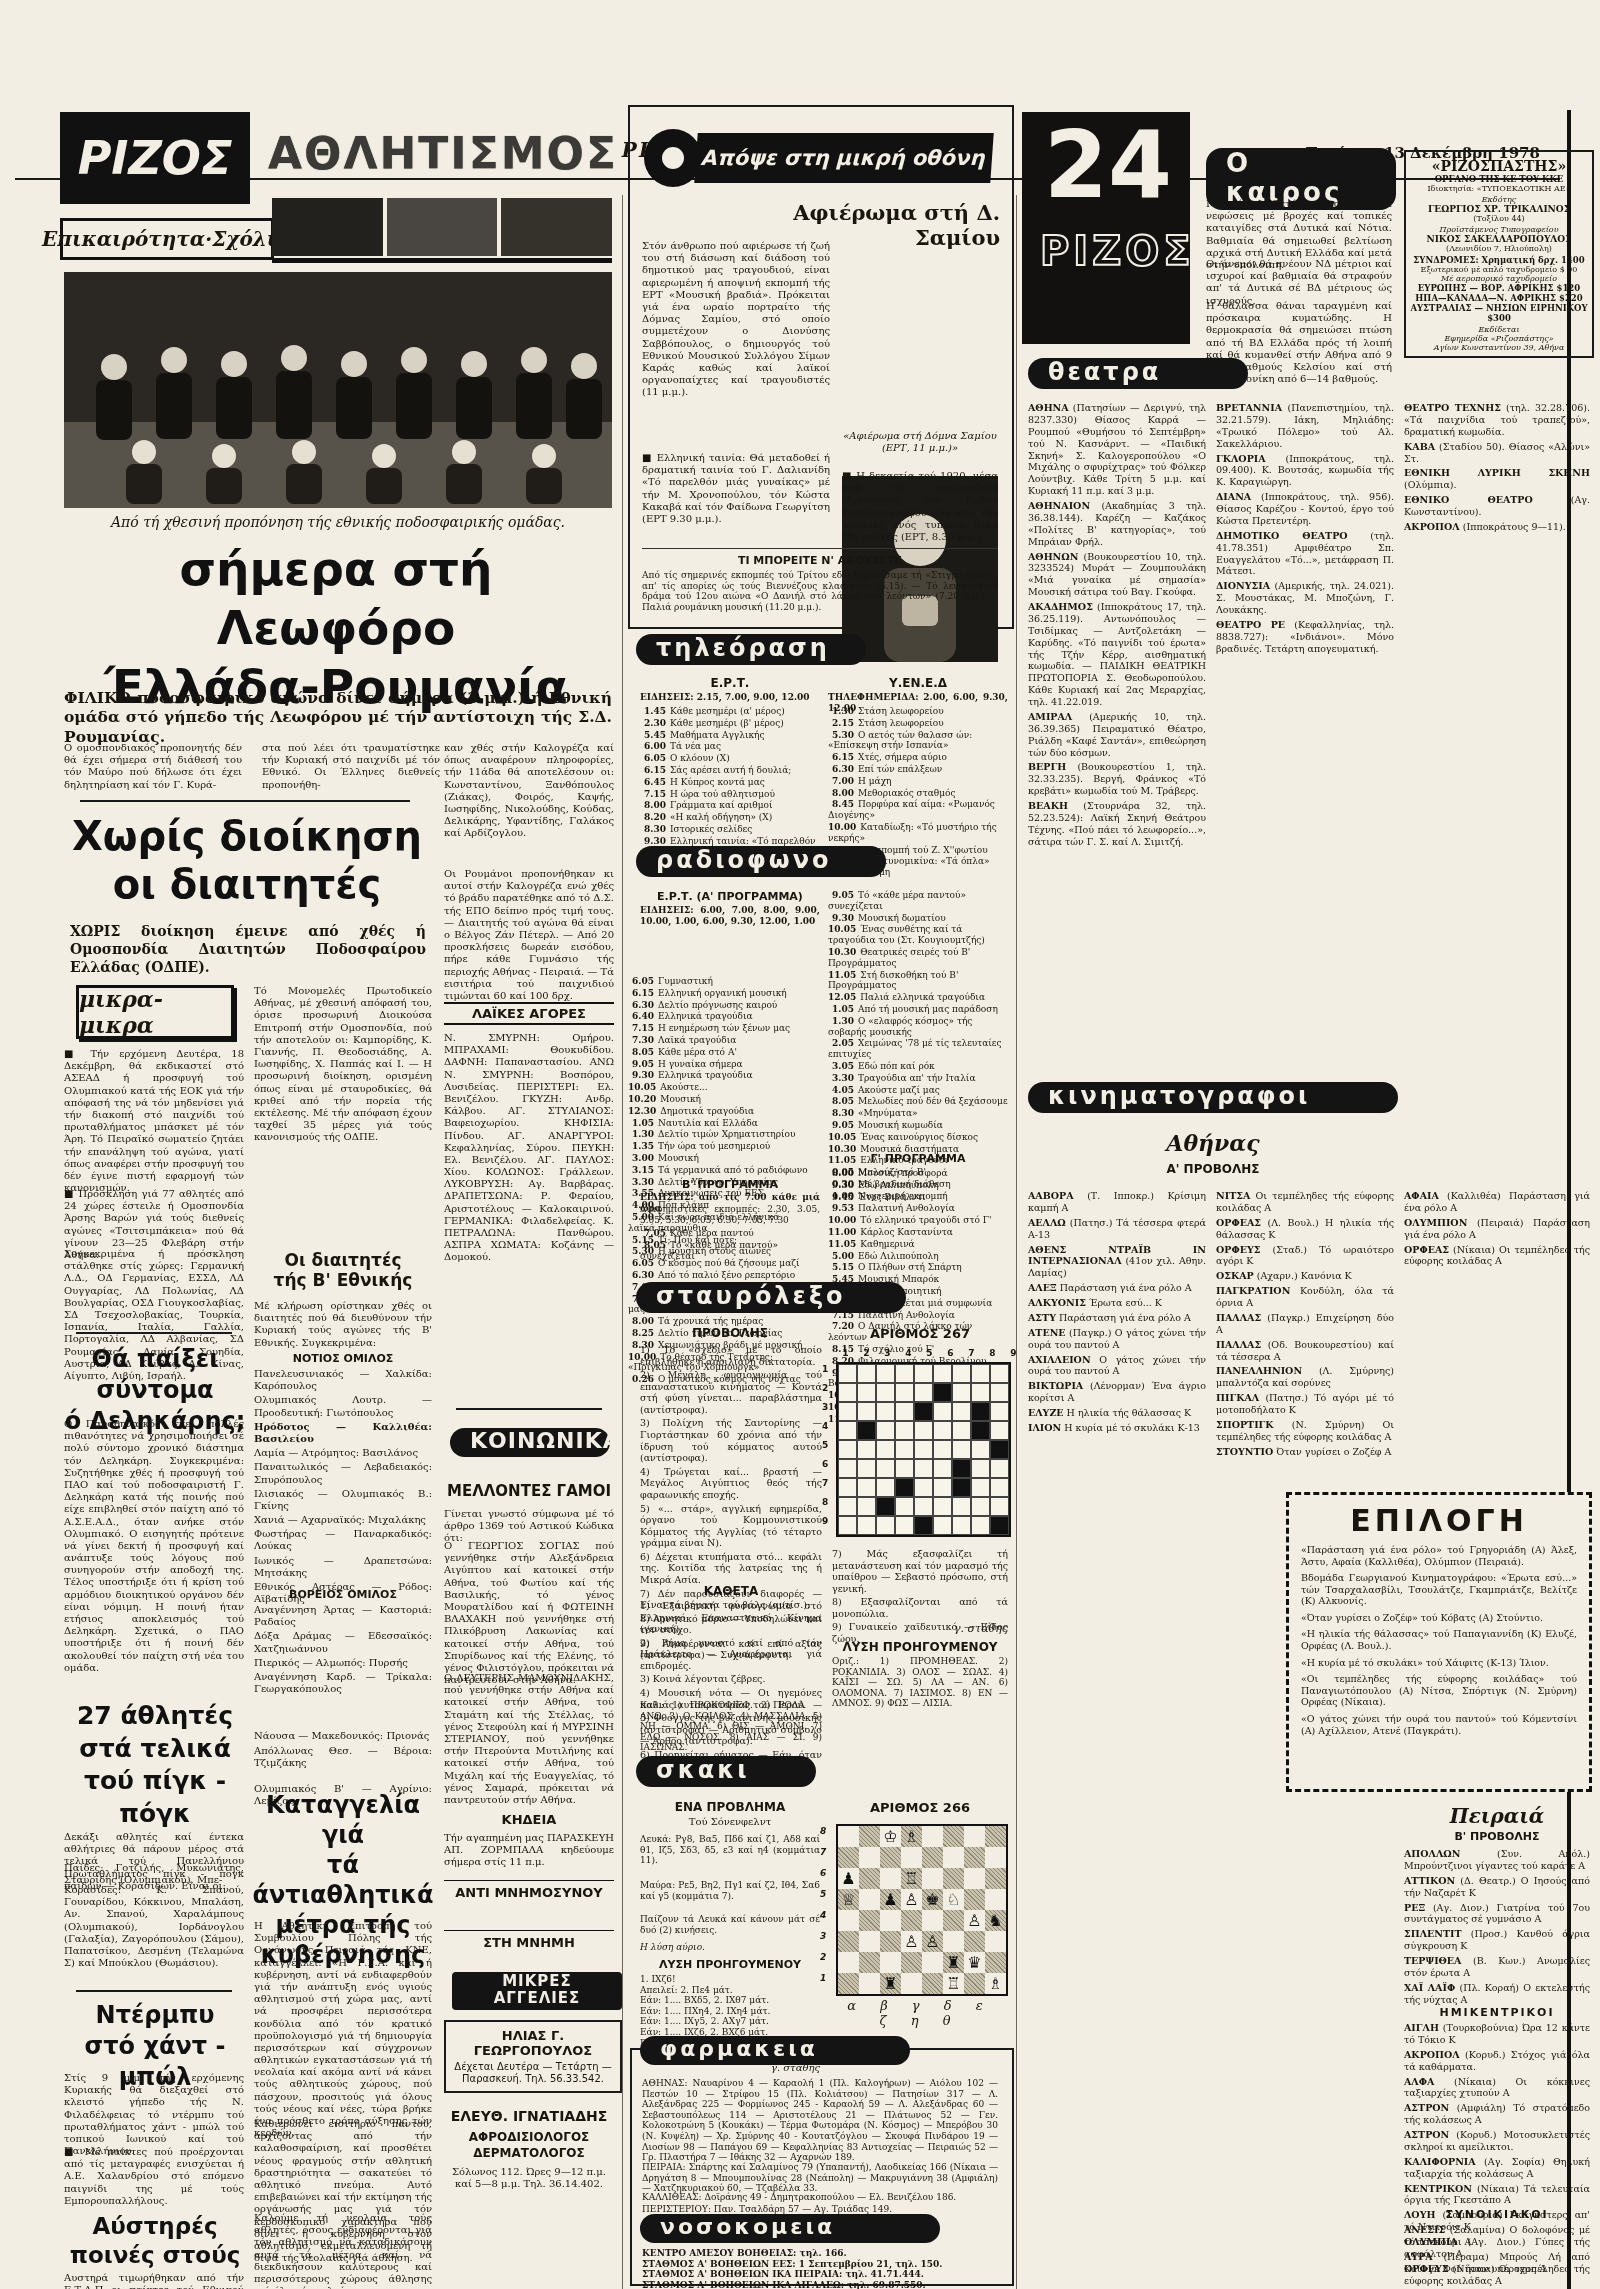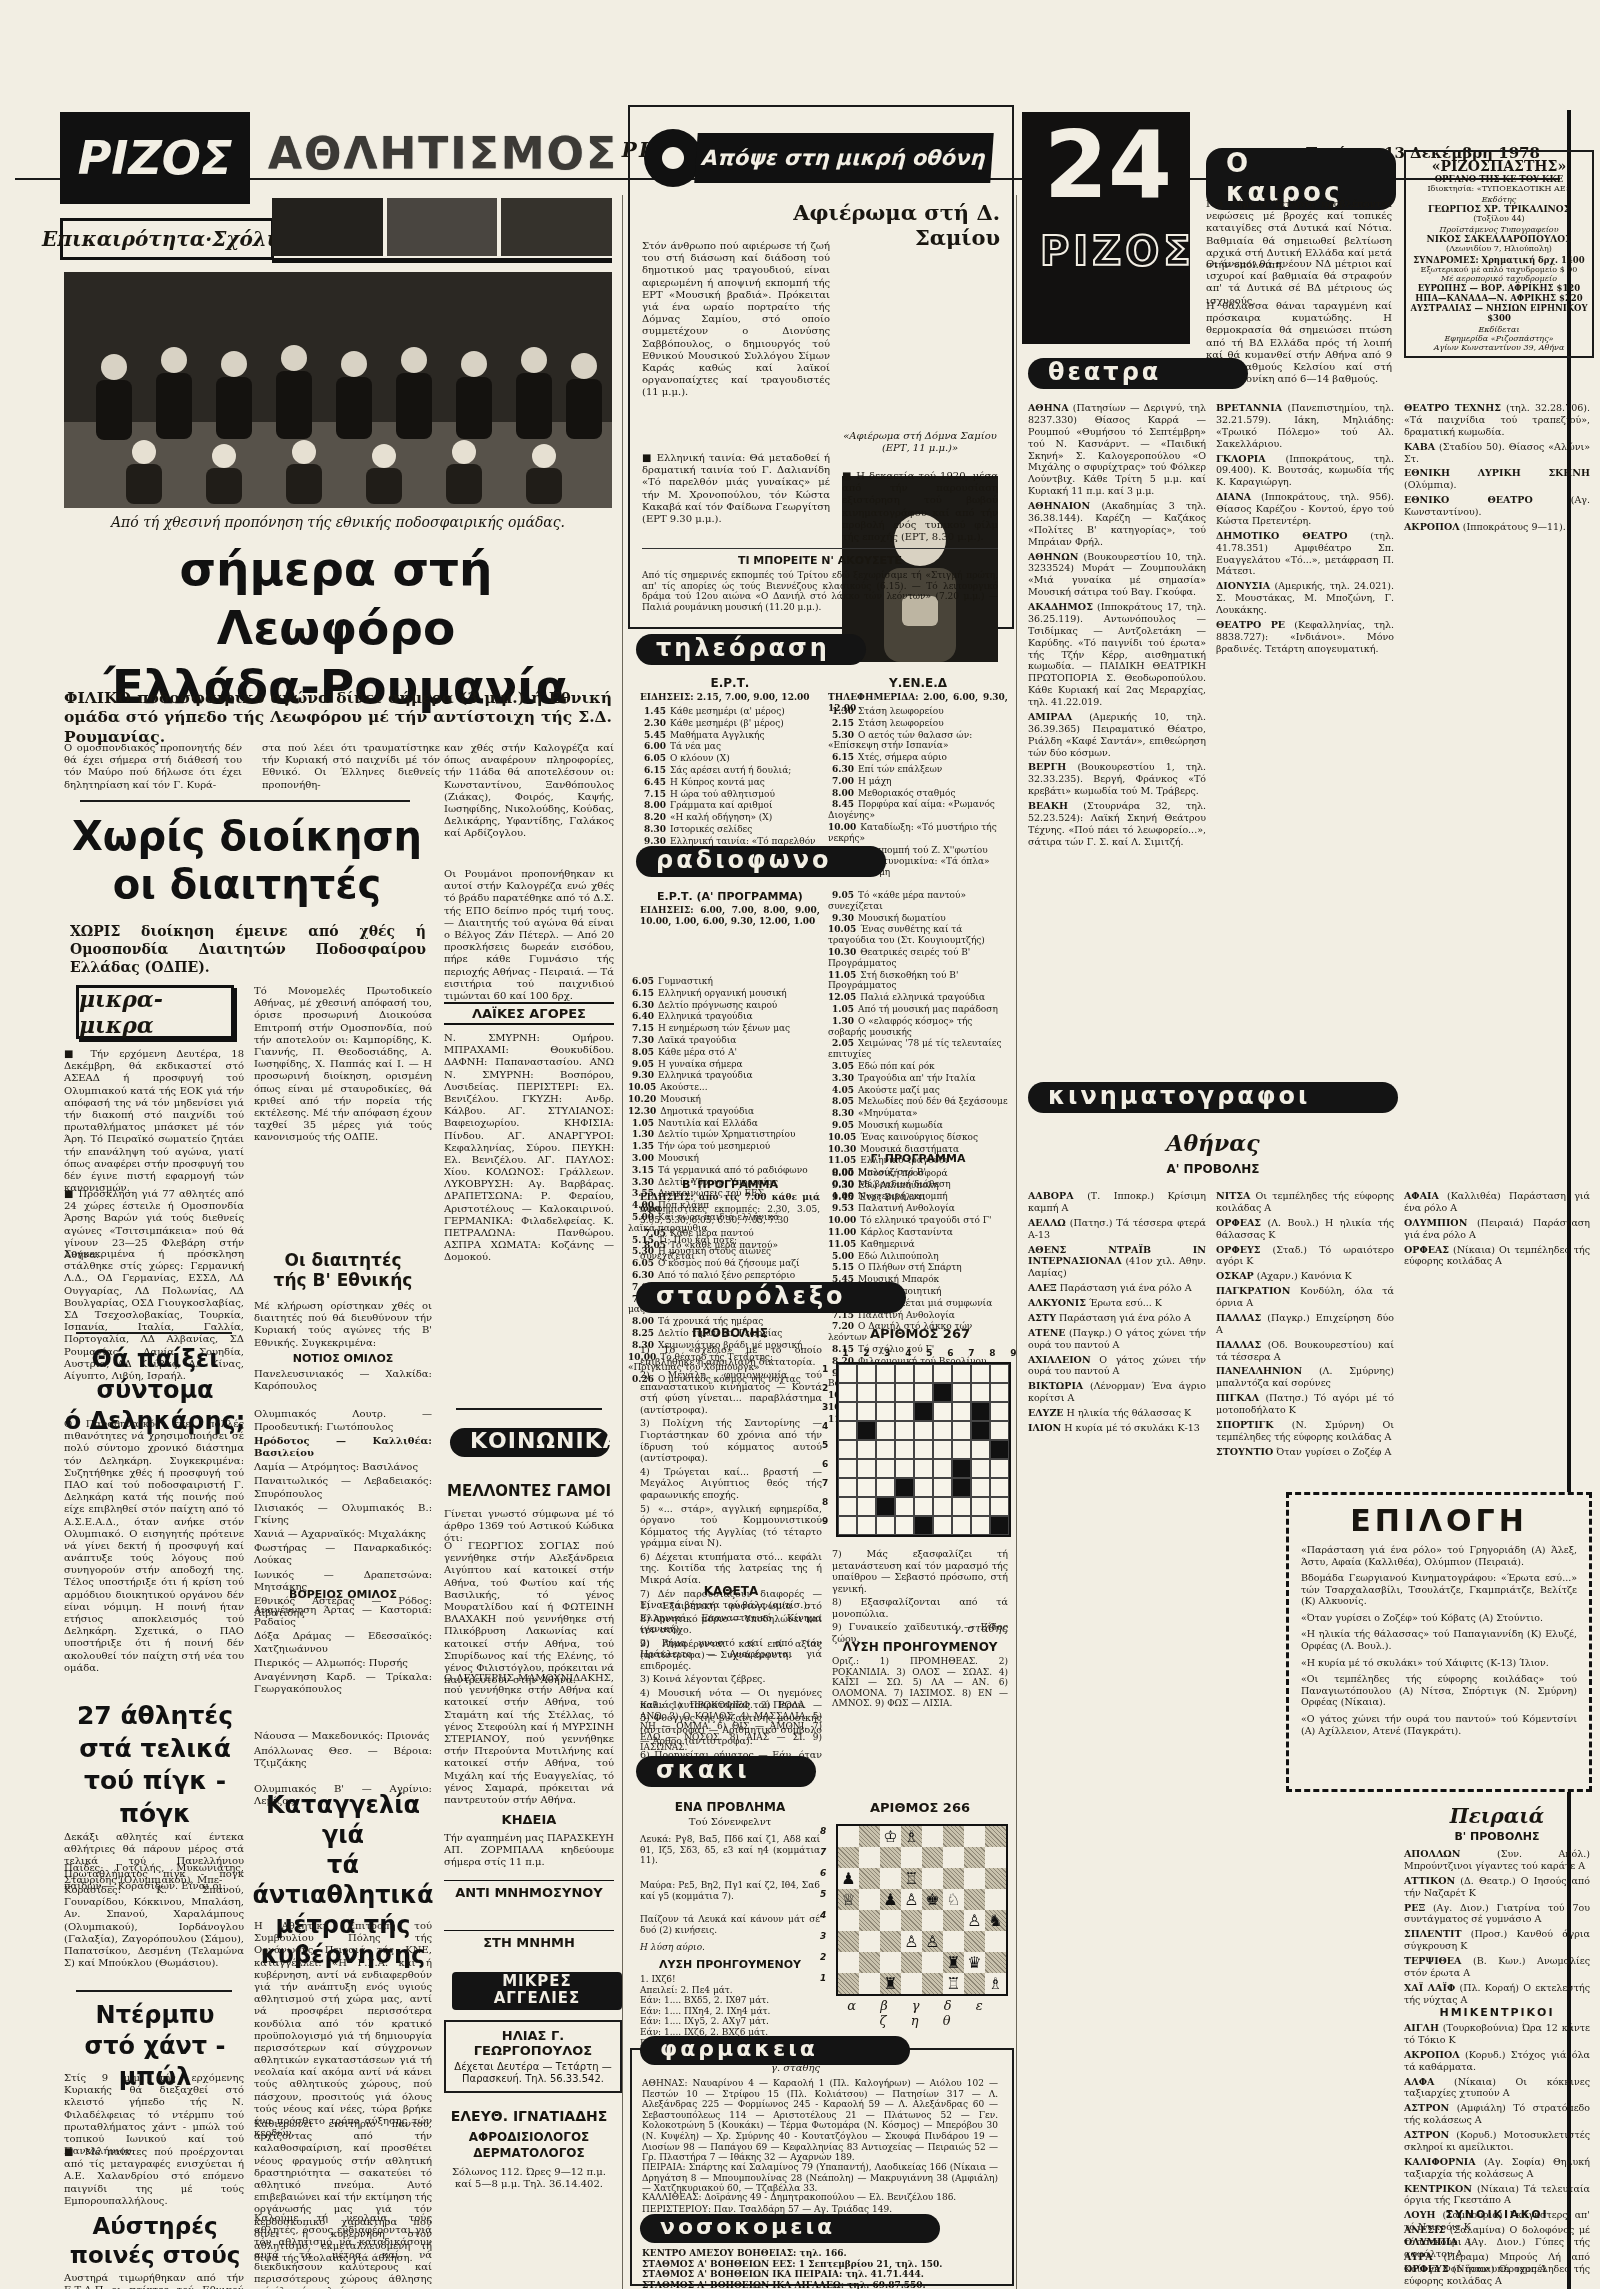--- a/index.html
+++ b/index.html
@@ -169,21 +169,21 @@
 
 <div class="abs c" style="left:254px;top:985px;width:178px;">Τό Μονομελές Πρωτοδικείο Αθήνας, μέ χθεσινή απόφασή του, όρισε προσωρινή Διοικούσα Επιτροπή στήν Ομοσπονδία, πού τήν αποτελούν οι: Καμπορίδης, Κ. Γιαννής, Π. Θεοδοσιάδης, Α. Ιωσηφίδης, Χ. Παππάς καί Ι. — Η προσωρινή διοίκηση, ορισμένη όπως είναι μέ σταυροδικίες, θά κριθεί από τήν πορεία τής εκτέλεσης. Μέ τήν απόφαση έχουν ταχθεί 35 μέρες γιά τούς κανονισμούς τής ΟΔΠΕ.</div>
 <div class="abs secthead" style="left:254px;top:1250px;width:178px;font-size:17px;line-height:1.2;">
   <div>Οι διαιτητές</div>
   <div>τής Β' Εθνικής</div>
 </div>
 <div class="abs c" style="left:254px;top:1300px;width:178px;">Μέ κλήρωση ορίστηκαν χθές οι διαιτητές πού θά διευθύνουν τήν Κυριακή τούς αγώνες τής Β' Εθνικής. Συγκεκριμένα:</div>
 <div class="abs secthead" style="left:254px;top:1352px;width:178px;font-size:11px;">ΝΟΤΙΟΣ ΟΜΙΛΟΣ</div>
 <div class="abs" style="left:254px;top:1368px;width:178px;">
 
-<div class="c" style="margin-bottom:16px;">Πανελευσινιακός — Χαλκίδα: Καρόπουλος</div>
+<div class="c" style="margin-bottom:2px;">Πανελευσινιακός — Χαλκίδα: Καρόπουλος</div>
     <div class="c" style="margin-bottom:2px;">Ολυμπιακός Λουτρ. — Προοδευτική: Γιωτόπουλος</div>
     <div class="c" style="margin-bottom:2px;font-weight:bold;">Ηρόδοτος — Καλλιθέα: Βασιλείου</div>
     <div class="c" style="margin-bottom:2px;">Λαμία — Ατρόμητος: Βασιλάνος</div>
     <div class="c" style="margin-bottom:2px;">Παναιτωλικός — Λεβαδειακός: Σπυρόπουλος</div>
     <div class="c" style="margin-bottom:2px;">Ιλισιακός — Ολυμπιακός Β.: Γκίνης</div>
     <div class="c" style="margin-bottom:2px;">Χανιά — Αχαρναϊκός: Μιχαλάκης</div>
     <div class="c" style="margin-bottom:2px;">Φωστήρας — Παναρκαδικός: Λούκας</div>
     <div class="c" style="margin-bottom:2px;">Ιωνικός — Δραπετσώνα: Μητσάκης</div>
     <div class="c" style="margin-bottom:2px;">Εθνικός Αστέρας — Ρόδος: Αϊβατίδης</div>
   </div>

